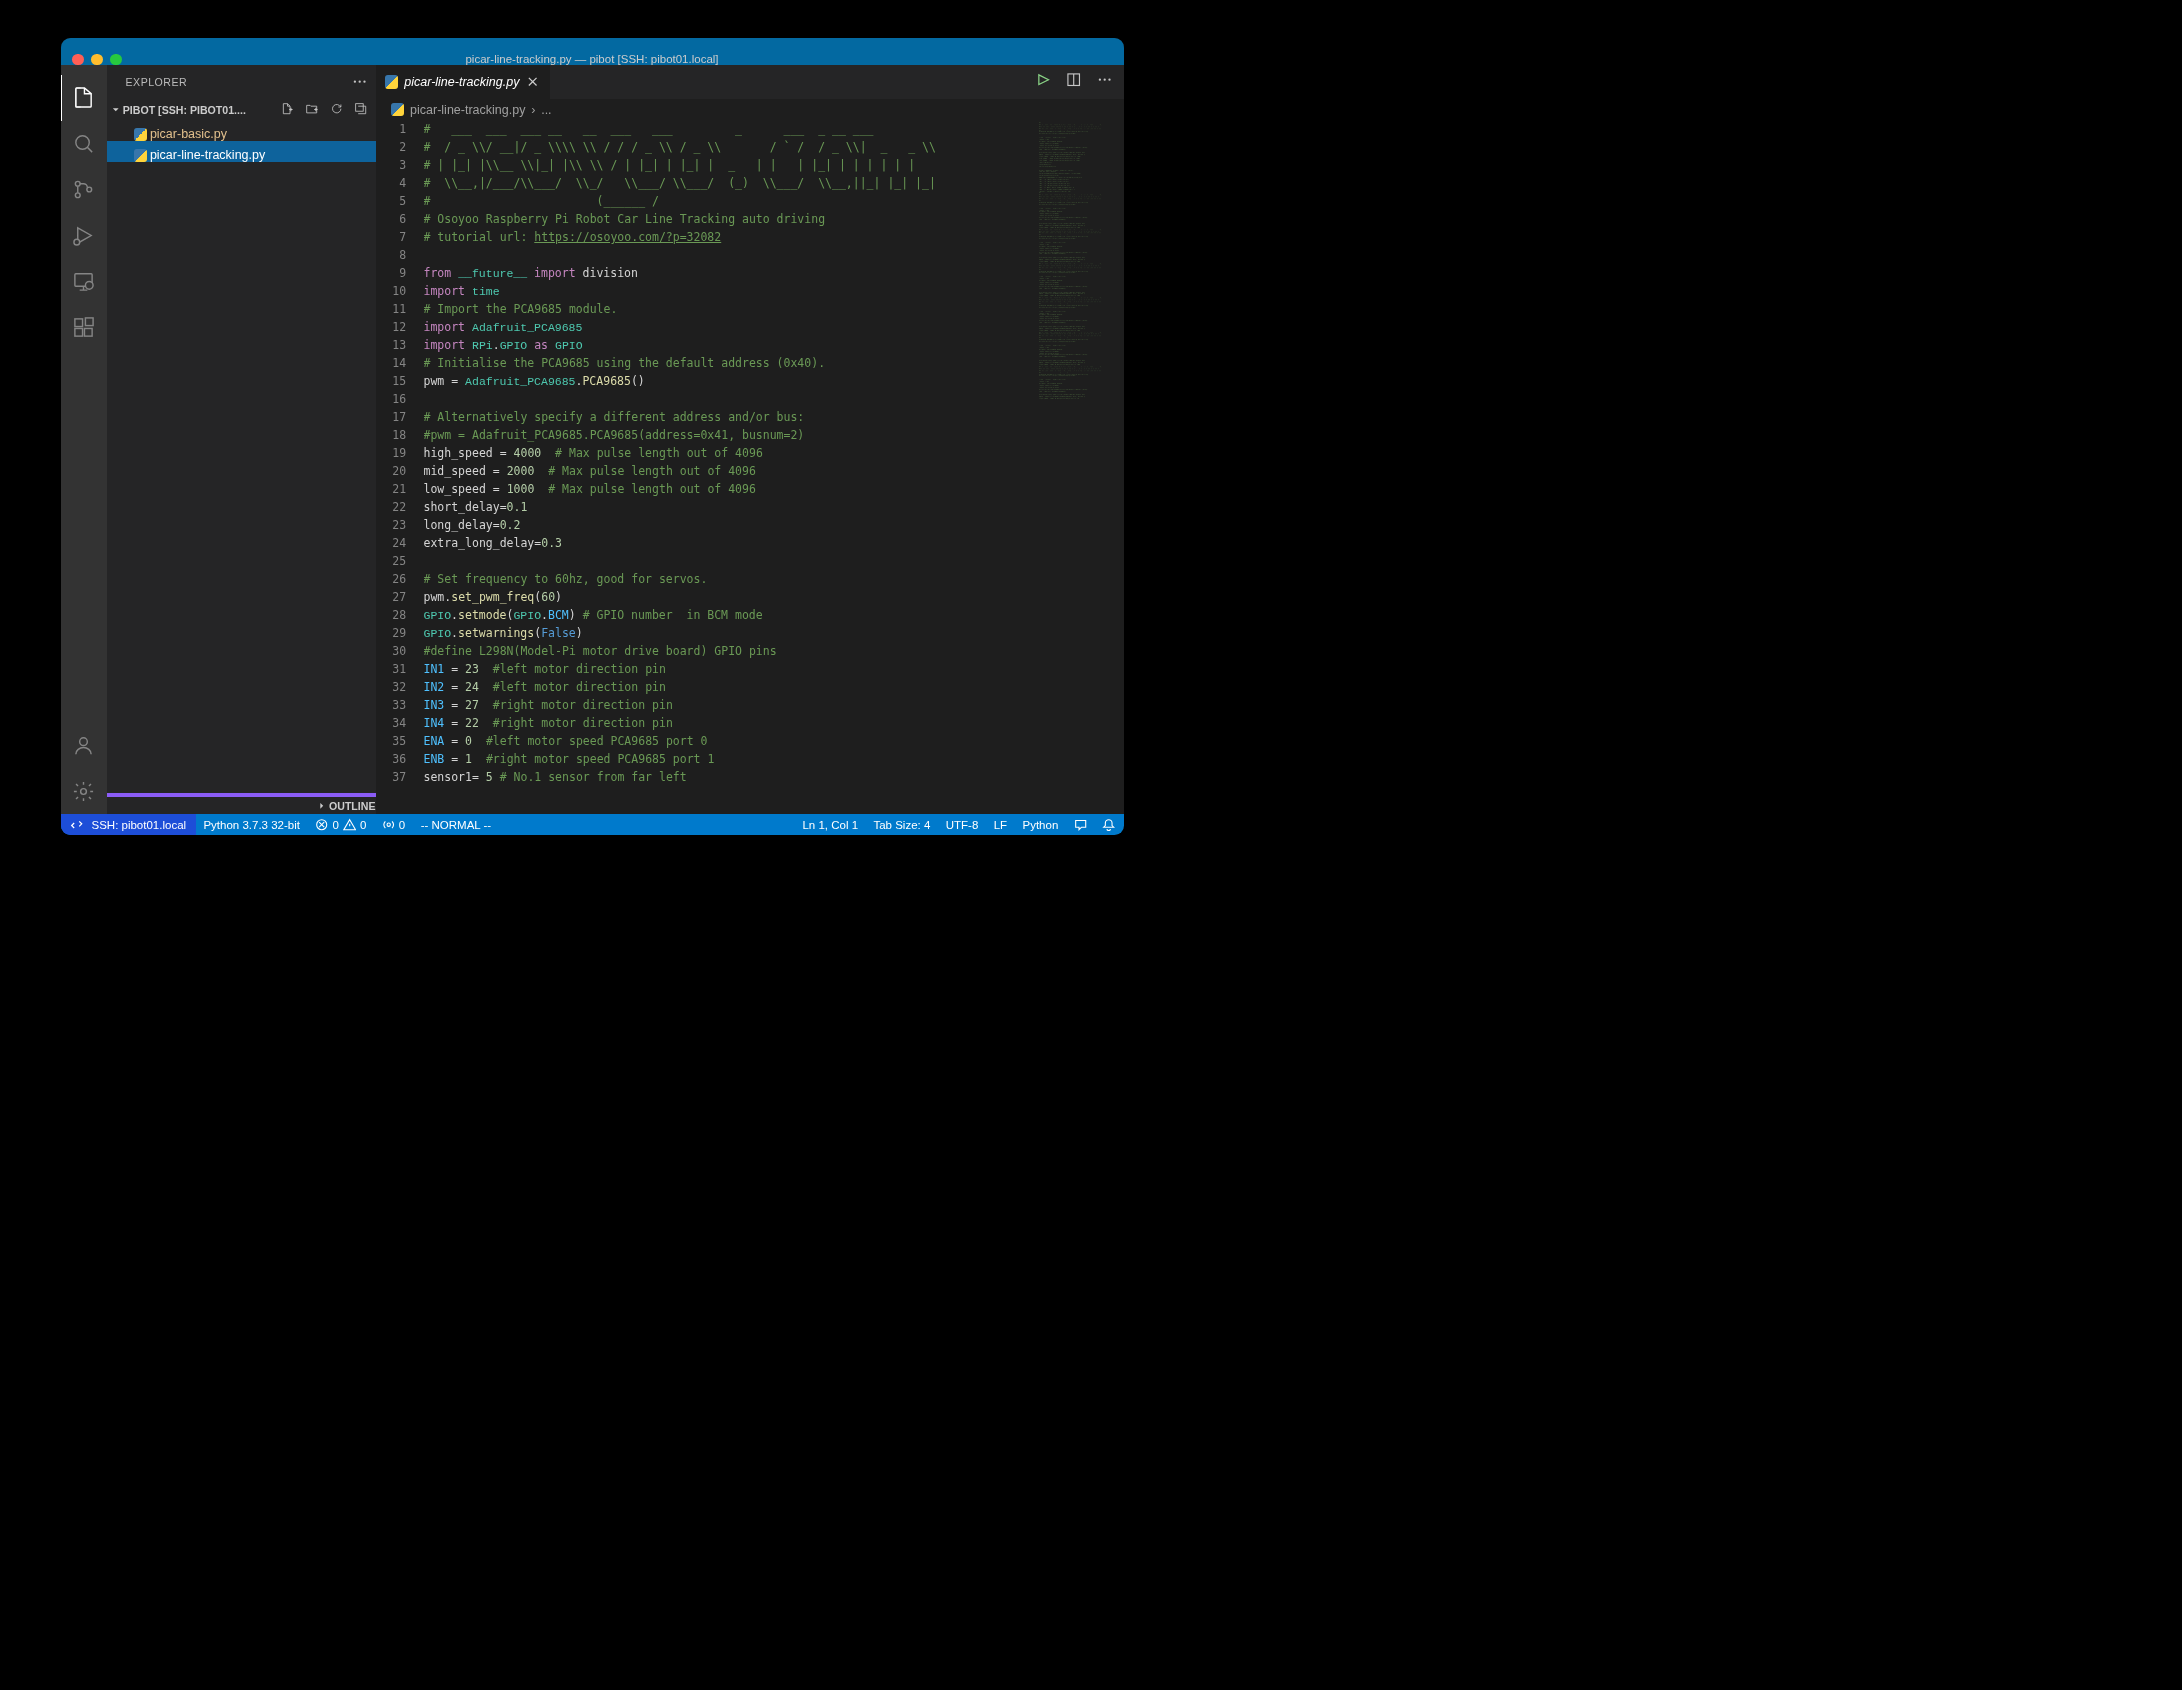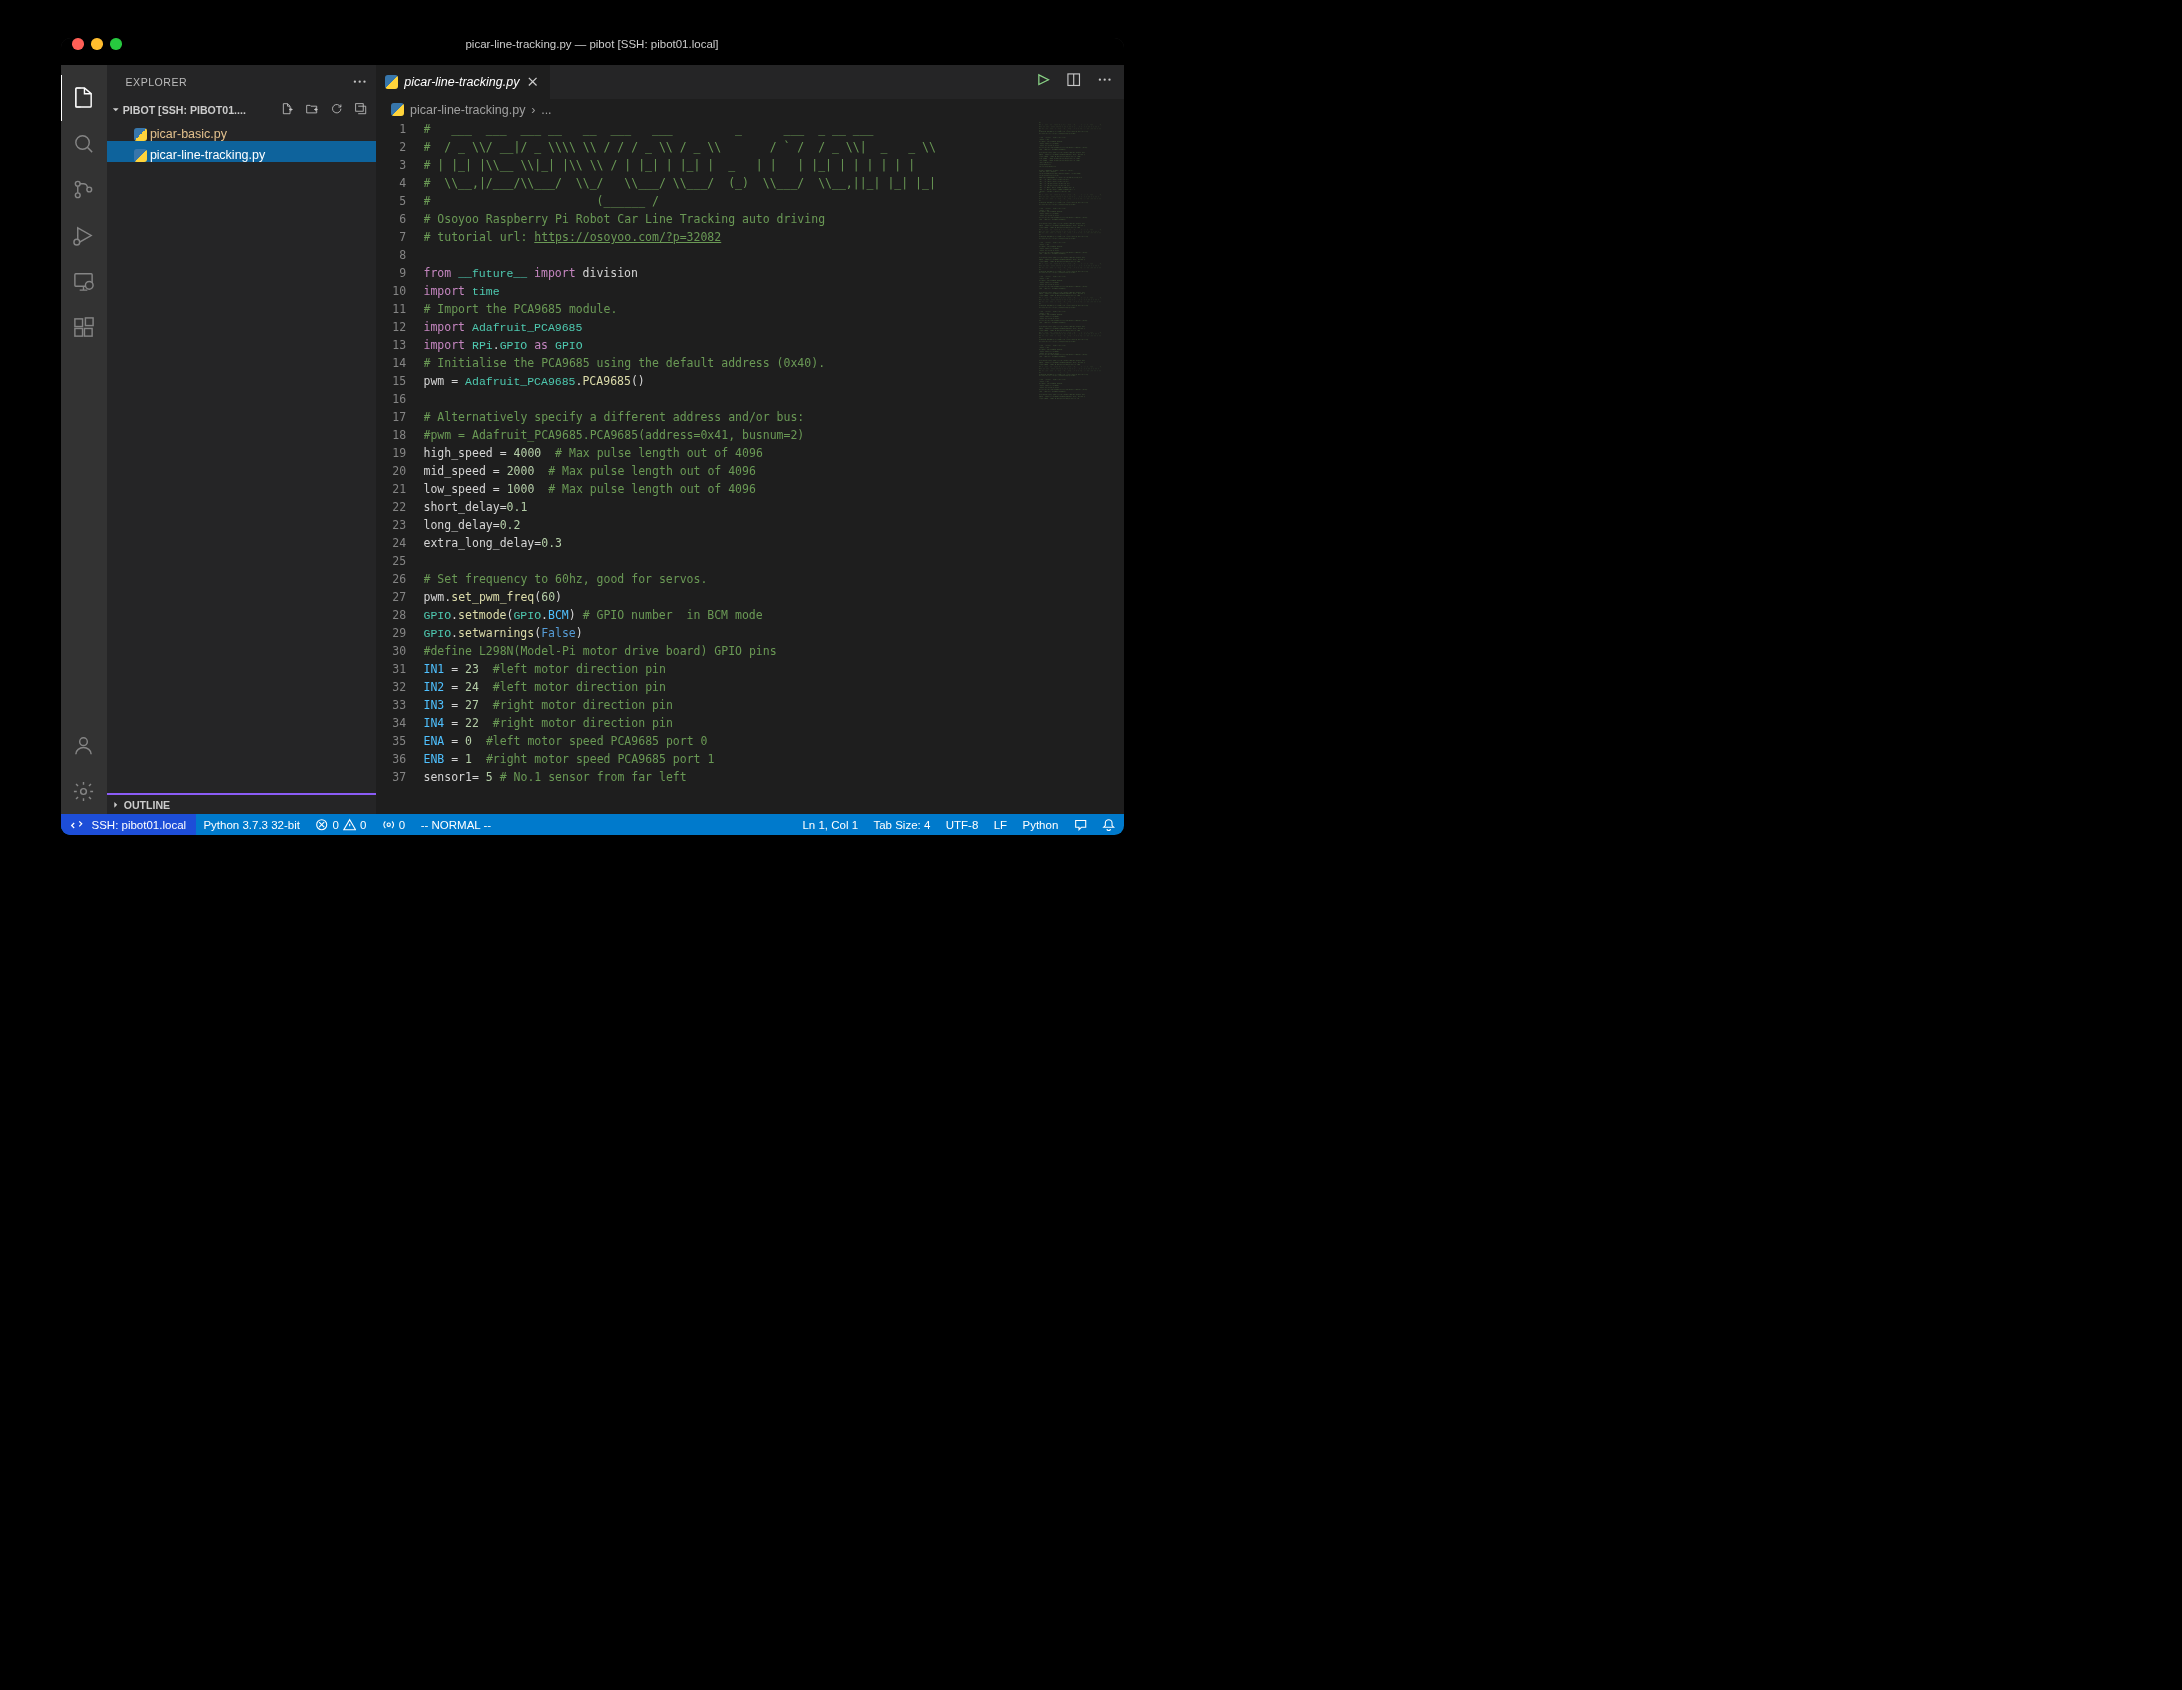--- a/index.html
+++ b/index.html
@@ -19,23 +19,23 @@
   height: 797px;
   background: #1e1e1e;
   border-radius: 9.6px;
   overflow: hidden;
   display: flex;
   flex-direction: column;
   box-shadow: 0 19px 58px rgba(0,0,0,0.5);
 }
 .titlebar {
   height: 27px;
-  background: #000000;
-  display: flex;
-  align-items: flex-start;
+  background: #0369a1;
+  display: flex;
+  align-items: flex-end;
   position: relative;
   flex-shrink: 0;
 }
 .traffic-lights {
   display: flex;
   gap: 7.7px;
   padding-left: 11.5px;
 }
 .traffic-light {
   width: 11.5px;
@@ -155,22 +155,23 @@
 }
 .outline-header {
   height: 21px;
   display: flex;
   align-items: center;
   padding-left: 3.8px;
   color: #cccccc;
   font-size: 10.6px;
   font-weight: bold;
   gap: 1.9px;
-  border-top: 2px solid #8b5cf6;
+  border-top: 4px solid #8b5cf6;
   margin-top: auto;
+  justify-content: flex-end;
 }
 .editor-area {
   flex: 1;
   display: flex;
   flex-direction: column;
   background: #1e1e1e;
   overflow: hidden;
 }
 .tabs {
   height: 34px;

